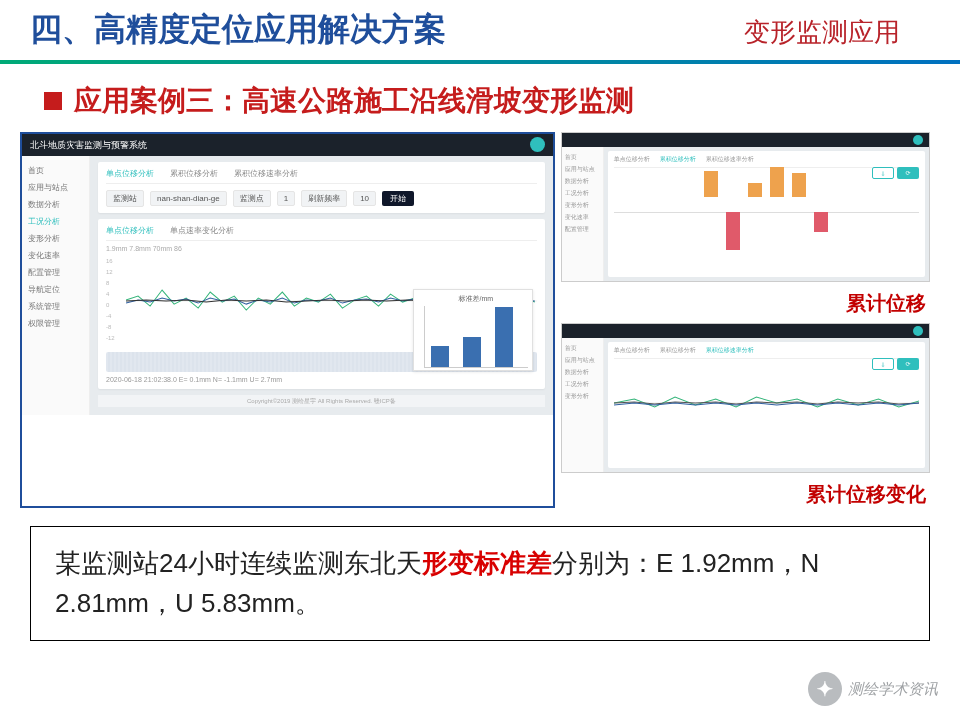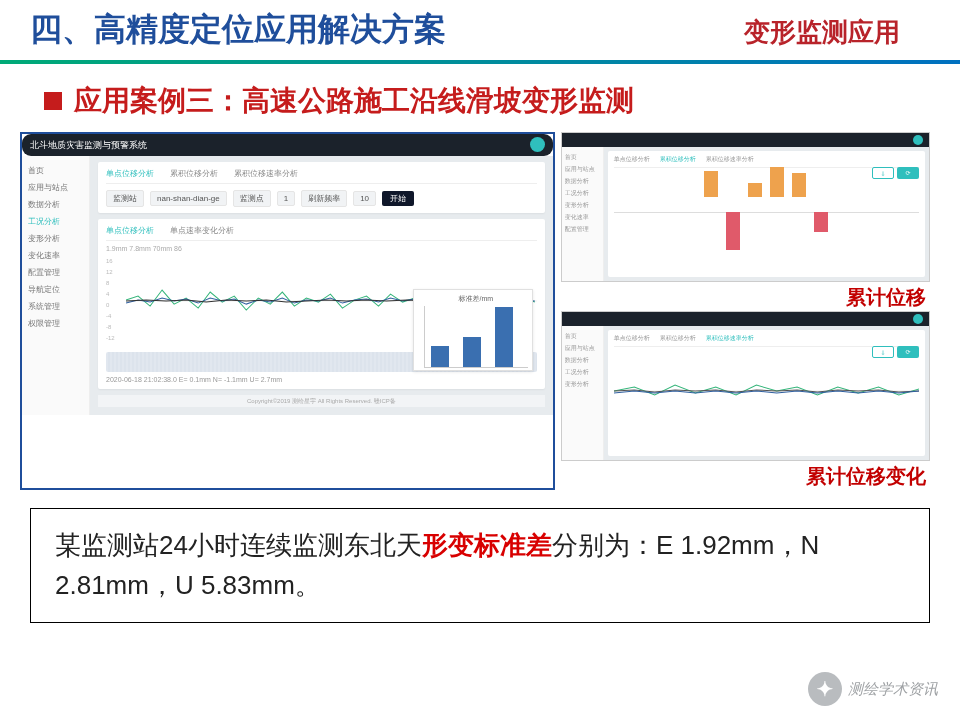--- a/index.html
+++ b/index.html
@@ -20,21 +20,21 @@
     border-image: linear-gradient(to right, #0a7, #0070c0) 1;
     gap: 16px;
   }
   .header-left {
     font-size: 32px;
     font-weight: bold;
     color: #1f4e9b;
   }
   .header-right {
     font-size: 26px;
-    font-weight: bold;
+    font-weight: normal;
     color: #b8232a;
     padding-bottom: 2px;
   }
   .case-title-row {
     display: flex;
     align-items: center;
     padding: 18px 0 0 44px;
   }
   .bullet-sq {
     width: 18px; height: 18px;
@@ -55,36 +55,36 @@
     gap: 6px;
   }
   .left-col {
     width: 536px;
     border: 2px solid #1f4e9b;
   }
   .right-col {
     width: 370px;
     display: flex;
     flex-direction: column;
+    gap: 6px;
   }
   .app-window {
     background: #fff;
     font-size: 9px;
     color: #3a3a3a;
   }
   .app-topbar {
     height: 22px;
     background: #1b222b;
     color: #fff;
     display: flex;
     align-items: center;
     padding: 0 8px;
     font-size: 9px;
     position: relative;
-    border-radius: 9px;
   }
   .app-topbar .avatar {
     width: 15px; height: 15px;
     border-radius: 50%;
     background: #2fbfbd;
     position: absolute; right: 8px; top: 3px;
   }
   .app-body {
     display: flex;
   }

